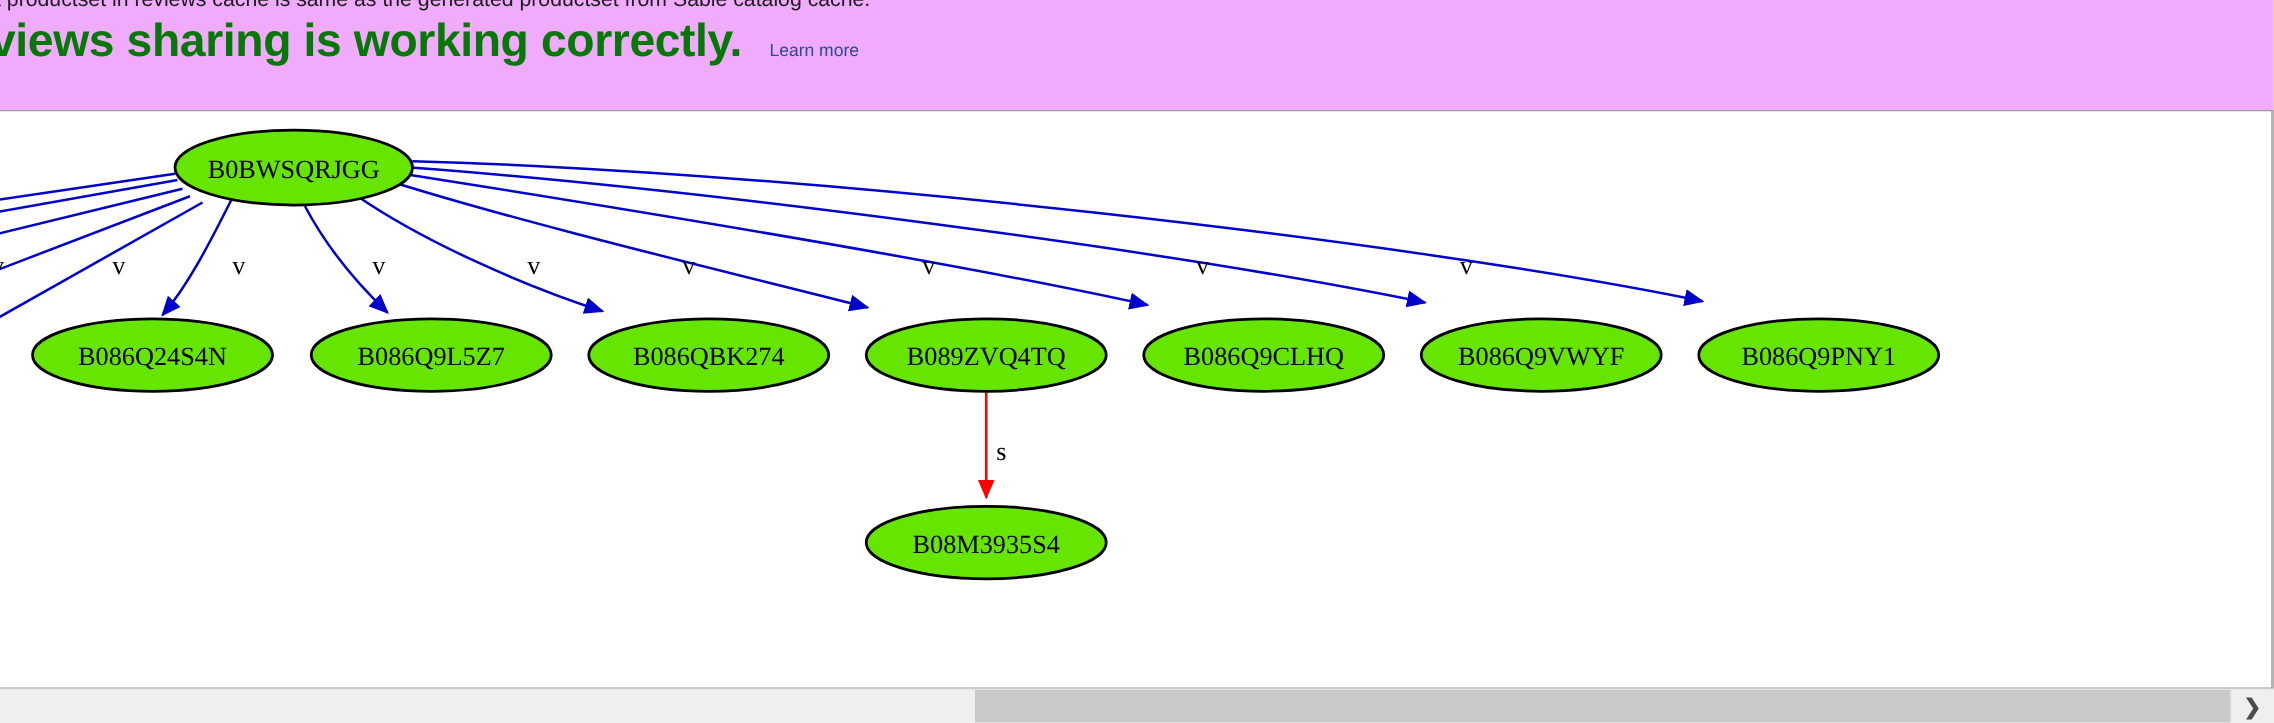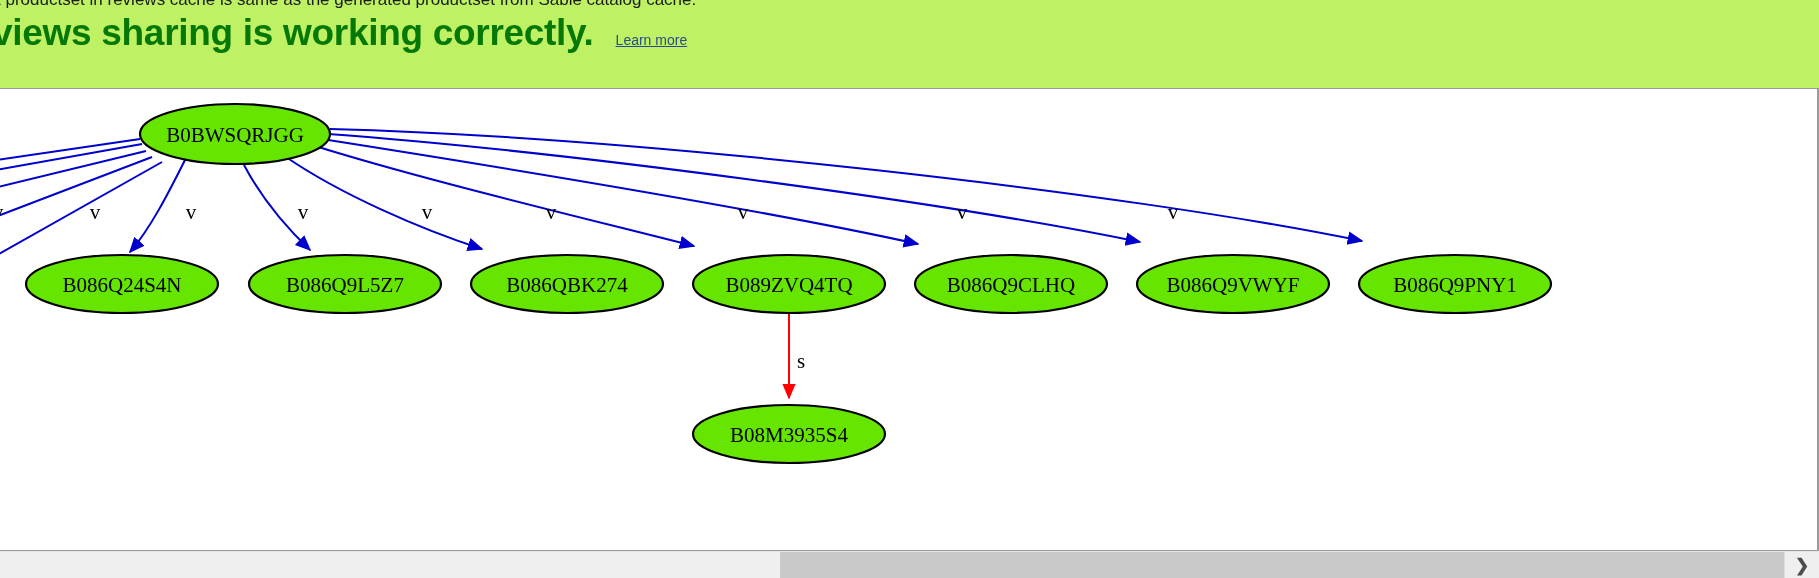--- a/index.html
+++ b/index.html
@@ -15,21 +15,21 @@
     position: relative;
   }
 
   
   #header-region {
     position: absolute;
     left: 0;
     top: 0;
     width: 1819px;
     height: 88px;
-    background: #bef264;
+    background: #f0abfc;
     overflow: hidden;
   }
   #status-detail-line {
     position: absolute;
     left: -4px;
     top: -11px;
     white-space: nowrap;
     font-family: "Liberation Sans", sans-serif;
     font-size: 17px;
     line-height: 22px;
@@ -49,21 +49,20 @@
     font-weight: bold;
     color: #067806;
     letter-spacing: -0.3px;
     line-height: 42px;
   }
   #learn-more-link {
     margin-left: 22px;
     font-family: "Liberation Sans", sans-serif;
     font-size: 14px;
     color: #2a4b8d;
-    text-decoration: underline;
     cursor: pointer;
   }
 
   
   #graph-viewport {
     position: absolute;
     left: 0px;
     top: 88px;
     width: 1818px;
     height: 463px;

